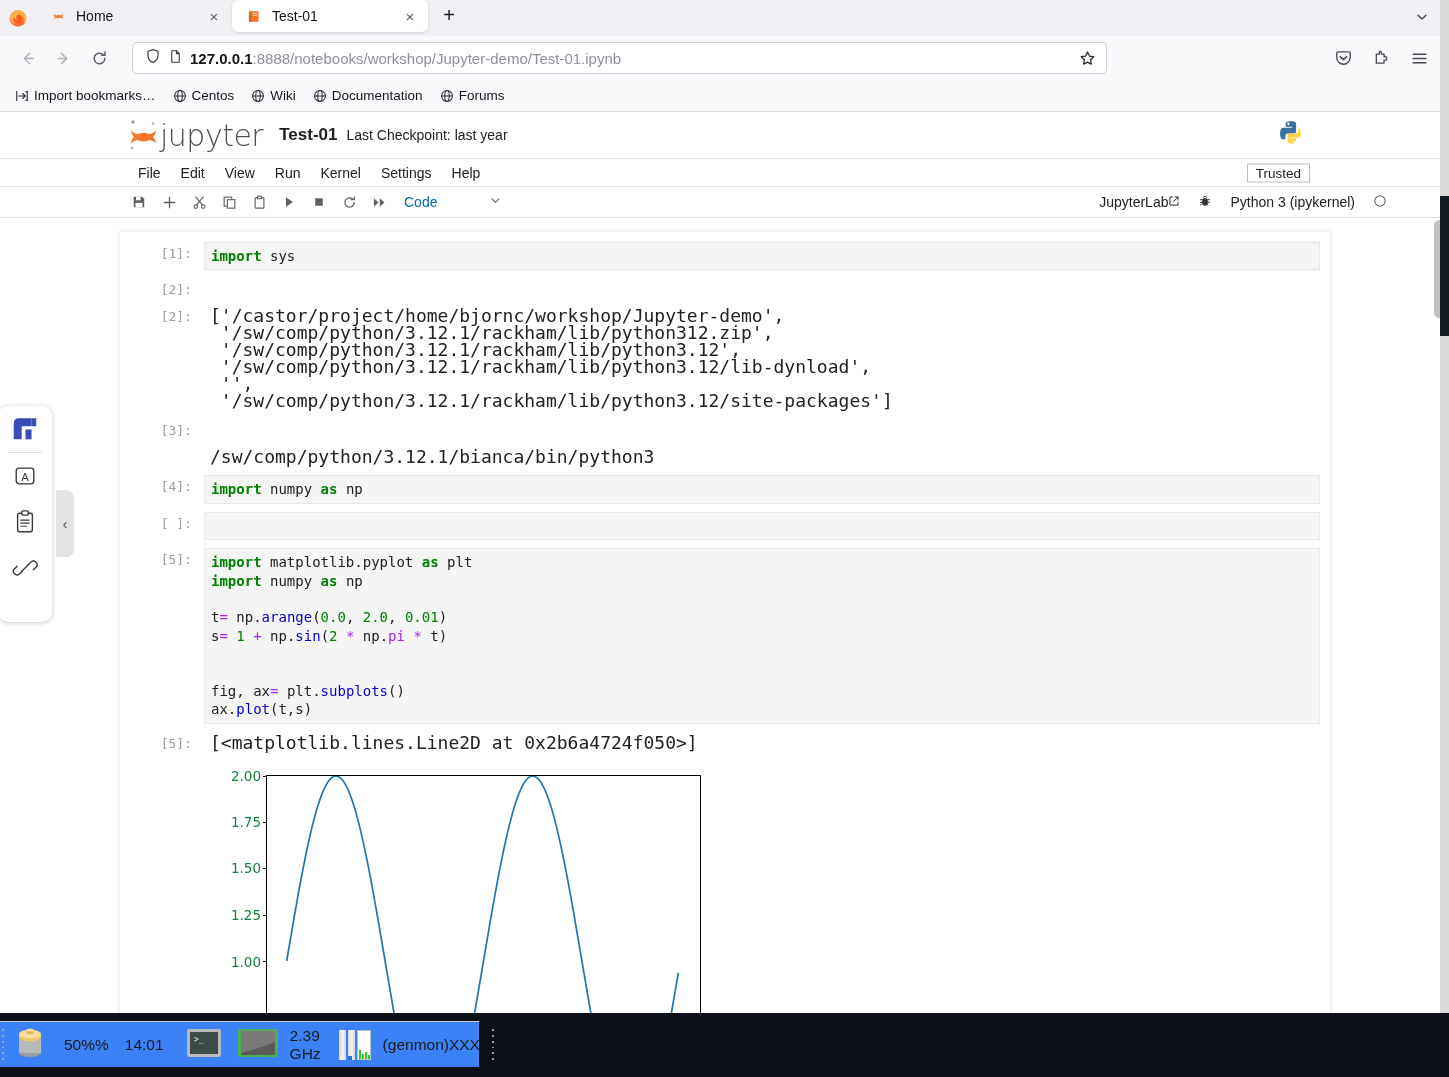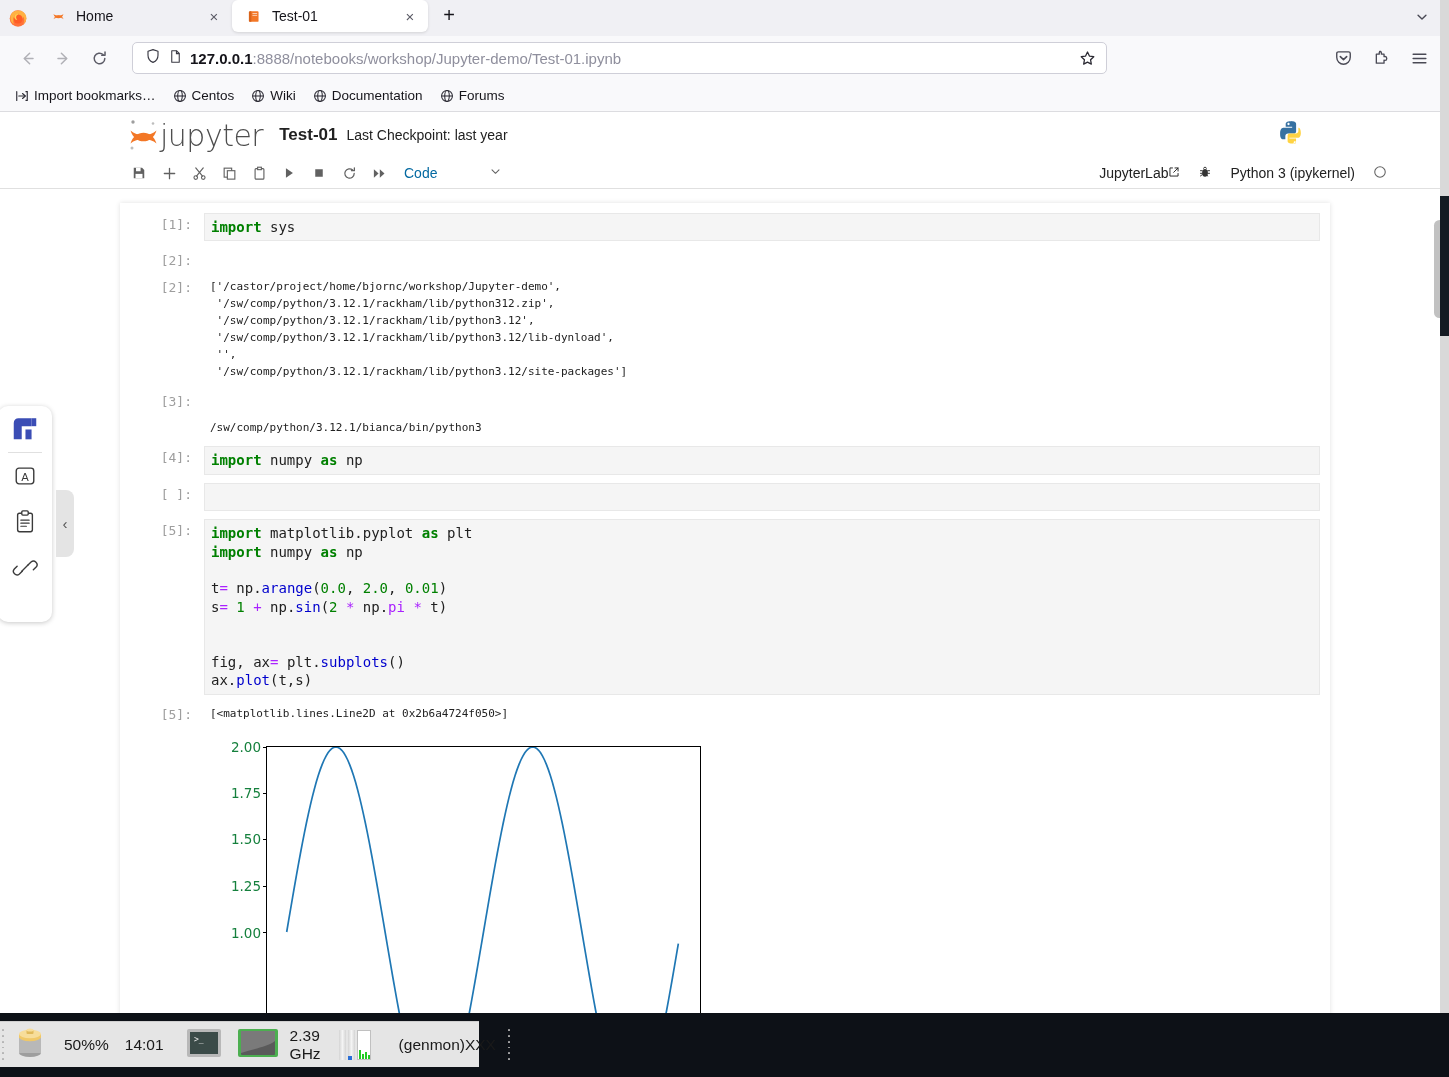--- a/index.html
+++ b/index.html
@@ -79,21 +79,21 @@
   .nb-panel { position:absolute; left:120px; top:14px; width:1210px; background:#fff;
               box-shadow:0 0 5px rgba(0,0,0,.12); min-height:790px; padding-top:6px; }
 
   .cell { display:flex; align-items:flex-start; padding:4px 0; }
   .prompt { width:84px; flex:0 0 84px; text-align:right; padding-right:12px; padding-top:4px;
             font-family:"DejaVu Sans Mono", monospace; font-size:13px; color:#9e9e9e; }
   .input-box { flex:1; margin-right:10px; background:#f5f5f5; border:1px solid #e8e8e8;
                padding:4px 6px; font-family:"DejaVu Sans Mono", monospace; font-size:14px;
                color:#212121; line-height:18.4px; white-space:pre; }
   .output-text { flex:1; padding:2px 6px; font-family:"DejaVu Sans Mono", monospace;
-                 font-size:11px; color:#212121; line-height:17px; white-space:pre; }
+                 font-size:18px; color:#212121; line-height:17px; white-space:pre; }
   .empty-box { min-height:20px; }
 
   .kw  { color:#008000; font-weight:700; }
   .fn  { color:#0000cd; }
   .num { color:#008000; }
   .op  { color:#aa22ff; }
   .bi  { color:#aa22ff; }
 
   
   .figwrap { padding-left:84px; padding-top:10px; }
@@ -111,21 +111,21 @@
   .sp-div { height:1px; background:#e0e0e0; margin:0 10px; }
   .sp-collapse { position:absolute; left:56px; top:490px; width:18px; height:67px;
                  background:#e4e4e4; border-radius:0 8px 8px 0; display:flex; align-items:center;
                  justify-content:center; color:#555; font-size:15px; }
   .vthumb { position:absolute; right:1px; top:104px; width:11px; height:98px; background:#c1c1c1; border-radius:6px; }
   .edge-strip { position:absolute; right:0; top:0; width:9px; height:1013px; background:#d9d9d9; }
   .edge-dark { position:absolute; right:0; top:196px; width:9px; height:140px; background:#141b23; }
 
   
   .taskbar { position:absolute; left:0; bottom:0; width:1449px; height:64px; background:#0d1117; }
-  .tb-panel { position:absolute; left:0; top:8px; width:479px; height:46px; background:#e5e5e5;
+  .tb-panel { position:absolute; left:0; top:8px; width:479px; height:46px; background:#3b82f6;
               border-top:1px solid #cfcfcf; display:flex; align-items:center; gap:0; }
   .grip { width:9px; height:34px; display:flex; flex-direction:column; justify-content:center; }
   .grip i { display:block; width:2px; height:2px; background:#b0b0b0; margin:2px 0 2px 2px; border-radius:50%; }
   .tb-text { font-size:15.5px; color:#1a1a1a; }
   .vsep { width:7px; height:28px; background:linear-gradient(90deg,#d0d0d0,#fafafa,#d0d0d0); margin:0 6px; }
   .monitor-bars { width:14px; height:30px; background:#fff; border:1px solid #c0c0c0; position:relative; }
 </style>
 </head>
 <body>
 
@@ -304,20 +304,30 @@
     <span class="nb-title">Test-01</span>
     <span class="nb-ckpt">Last Checkpoint: last year</span>
     <span class="py-logo">
       <svg width="28" height="28" viewBox="0 0 32 32">
         <path d="M15.9 2.2c-2.2 0-4 .3-5.3.8-1.2.5-1.8 1.4-1.8 2.6v3.3h7.4v1H6.2c-1.4 0-2.5.8-3.1 2.3-.6 1.6-.7 2.6-.7 4.4s0 2.9.6 4.4c.6 1.5 1.6 2.2 3 2.2h2.4v-3.8c0-1.5 1.3-2.8 2.9-2.8h7c1.3 0 2.4-1.1 2.4-2.4V5.6c0-1.2-.9-2.2-2.3-2.7-1-.4-2.2-.7-3.5-.7zm-3.9 2.2c.7 0 1.3.6 1.3 1.3S12.7 7 12 7s-1.3-.6-1.3-1.3.6-1.3 1.3-1.3z" fill="#3771a1"></path>
         <path d="M23.3 10v3.6c0 1.6-1.4 2.9-2.9 2.9h-7c-1.3 0-2.4 1.1-2.4 2.4v6.6c0 1.2 1.1 1.9 2.4 2.3 1.5.4 3 .5 4.8 0 1.2-.3 2.4-1 2.4-2.3v-3.2H13v-1h10.3c1.4 0 1.9-1 2.4-2.4.5-1.5.5-2.9.3-4.4-.3-2.4-1-4.4-2.5-4.4zm-4.1 15.5c.7 0 1.3.6 1.3 1.3s-.6 1.3-1.3 1.3-1.3-.6-1.3-1.3.6-1.3 1.3-1.3z" fill="#ffd342"></path>
       </svg>
     </span>
   </div>
 
+  <div class="jp-menubar">
+    <span class="menu-item">File</span>
+    <span class="menu-item">Edit</span>
+    <span class="menu-item">View</span>
+    <span class="menu-item">Run</span>
+    <span class="menu-item">Kernel</span>
+    <span class="menu-item">Settings</span>
+    <span class="menu-item">Help</span>
+    <span class="trusted">Trusted</span>
+  </div>
 
   <div class="jp-toolbar">
     <span class="tb-btn">
       <svg width="14" height="14" viewBox="0 0 16 16">
           <path d="M2 2h9.5L14 4.5V14H2z" fill="#616161"></path>
           <rect x="4.6" y="2" width="5.2" height="4" fill="#fff"></rect>
           <rect x="4" y="9" width="8" height="5" fill="#fff"></rect>
         </svg>
     </span>
     <span class="tb-btn">
@@ -572,21 +582,21 @@
         <span style="position:absolute;bottom:0;left:0;width:4px;height:4px;background:#2b6fd6;"></span>
       </span>
       <span class="monitor-bars">
         <span style="position:absolute;bottom:0;left:1px;width:2px;height:9px;background:#22cc22;"></span>
         <span style="position:absolute;bottom:0;left:4px;width:2px;height:5px;background:#22cc22;"></span>
         <span style="position:absolute;bottom:0;left:7px;width:2px;height:7px;background:#22cc22;"></span>
         <span style="position:absolute;bottom:0;left:10px;width:2px;height:4px;background:#22cc22;"></span>
       </span>
     </span>
 
-    <span class="tb-text" style="margin-left:28px;text-align:center;">(genmon)XXX</span>
+    <span class="tb-text" style="margin-left:12px;text-align:center;">(genmon)XXX</span>
     <span class="grip" style="margin-left:10px;">
         <i></i>
         <i></i>
         <i></i>
         <i></i>
         <i></i>
         <i></i>
       </span>
   </div>
 </div>

